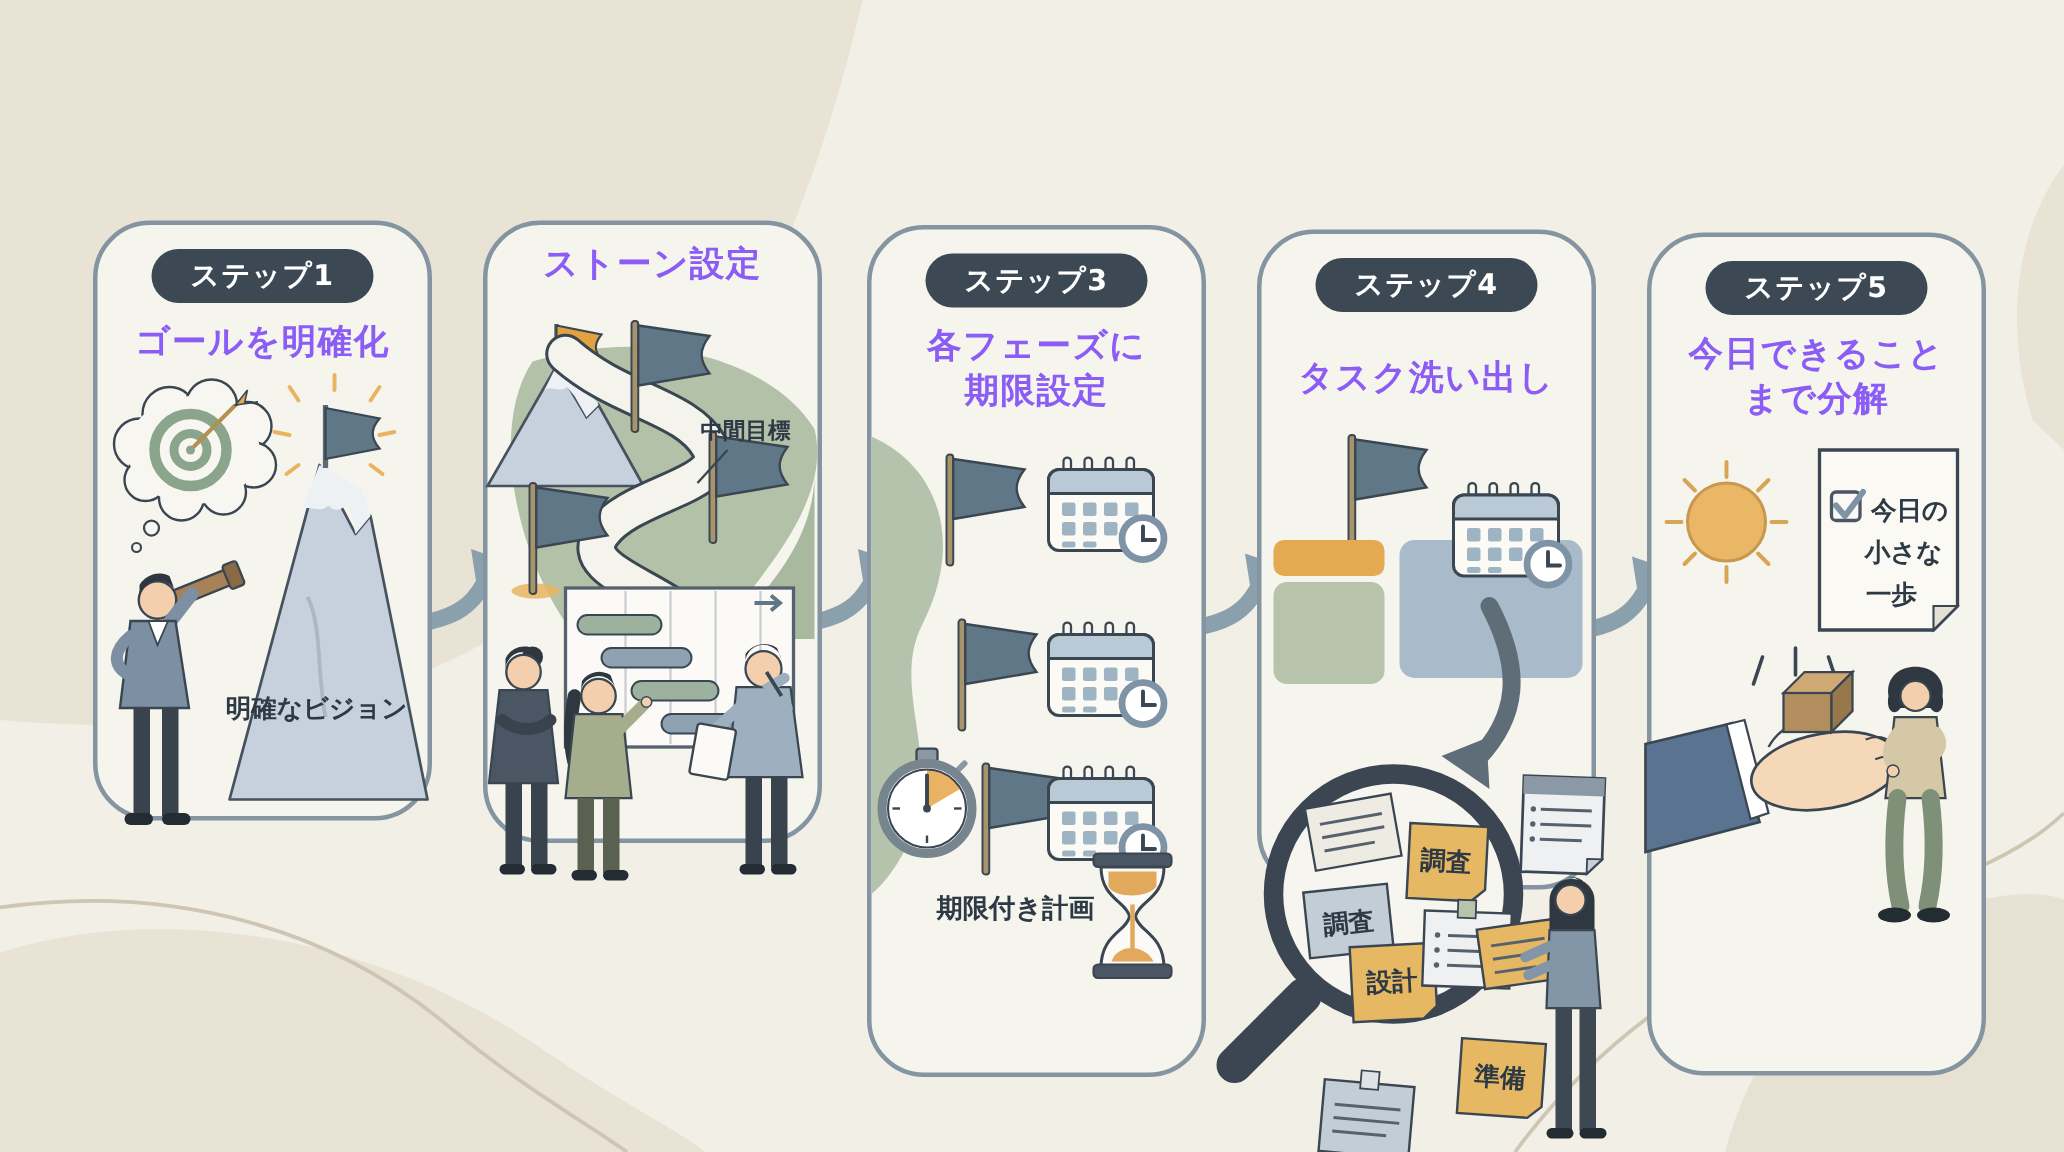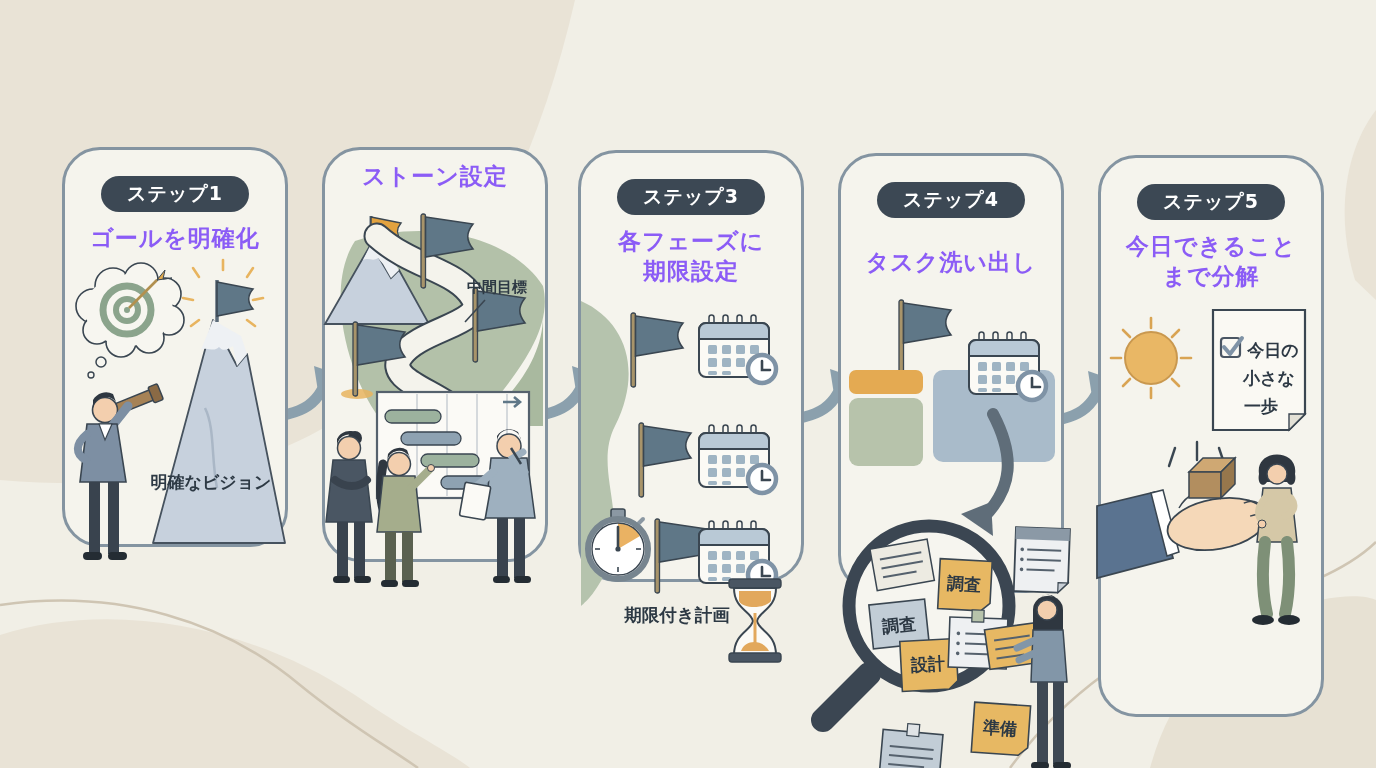--- a/index.html
+++ b/index.html
@@ -1,20 +1,20 @@
 <!DOCTYPE html>
 <html><head>
 <meta charset="utf-8">
 <style>
   html,body{margin:0;padding:0;}
   body{font-family:"DejaVu Sans","Liberation Sans",sans-serif;}
   .stage{position:relative;width:1376px;height:768px;background:#f1efe6;overflow:hidden;}
   .bg-svg{position:absolute;left:0;top:0;}
   .card{position:absolute;width:226px;background:#f5f4ed;border:3px solid #8494a1;border-radius:38px;box-sizing:border-box;}
-  .badge{margin:26px auto 0;width:fit-content;padding:5px 26px;background:#3c4854;color:#ffffff;
+  .badge{margin:16px auto 0;width:fit-content;padding:5px 26px;background:#3c4854;color:#ffffff;
          border-radius:20px;font-size:19px;font-weight:700;letter-spacing:1px;white-space:nowrap;}
   .title{margin-top:12px;text-align:center;color:#8b5cf6;font-size:23px;font-weight:700;line-height:1.3;letter-spacing:1px;}
   .illus{display:block;margin:4px auto 0;overflow:visible;}
   svg text{font-family:"DejaVu Sans","Liberation Sans",sans-serif;font-weight:700;fill:#2d3944;}
   .flow-arrow{position:absolute;overflow:visible;}
 </style>
 </head>
 <body>
 
 <div class="stage">
@@ -224,21 +224,21 @@
           <line x1="186" y1="252" x2="196" y2="268" stroke="#3a4651" stroke-width="2.5"></line>
           <rect x="172" y="322" width="11" height="60" fill="#39434e"></rect>
             <rect x="189" y="322" width="11" height="60" fill="#39434e"></rect>
           <rect x="168" y="380" width="17" height="7" rx="3.5" fill="#242c33"></rect>
             <rect x="189" y="380" width="17" height="7" rx="3.5" fill="#242c33"></rect>
         </g>
       </g>
     </svg>
   </section>
 
-  <section class="card" style="left:578px;top:150px;height:432px">
+  <section class="card" style="left:578px;top:150px;height:568px">
     <div class="badge">ステップ3</div>
     <div class="title">
       <div>各フェーズに</div>
       <div>期限設定</div>
     </div>
     <svg class="illus" width="220" height="350" viewBox="0 0 220 350">
       <path d="M0,10 C45,30 62,80 34,135 C12,178 48,225 26,278 C16,300 6,310 0,315 Z" fill="#b5c3ad"></path>
       <use href="#sym-flag" x="50" y="22"></use>
       <use href="#sym-cal" x="118" y="24"></use>
       <use href="#sym-flag" x="58" y="132"></use>

